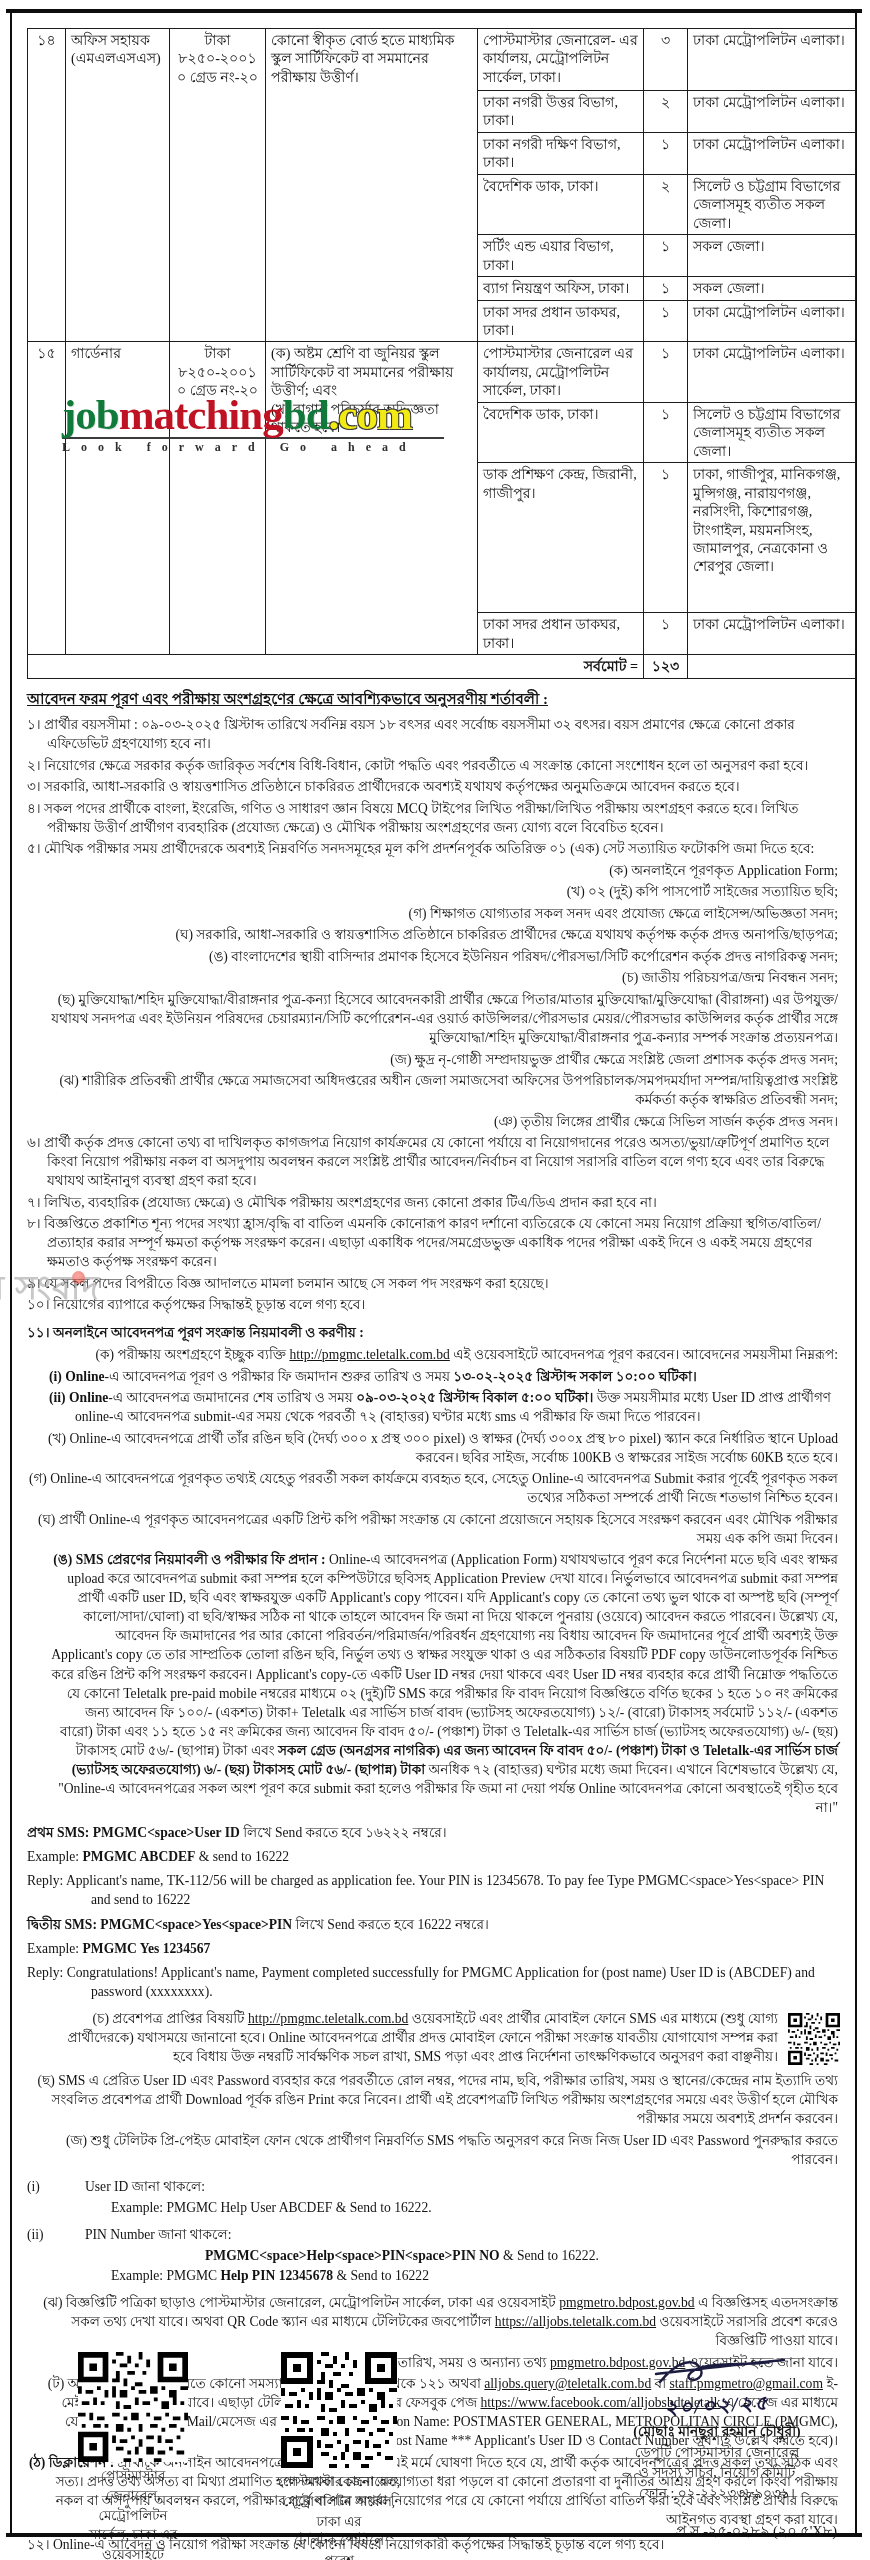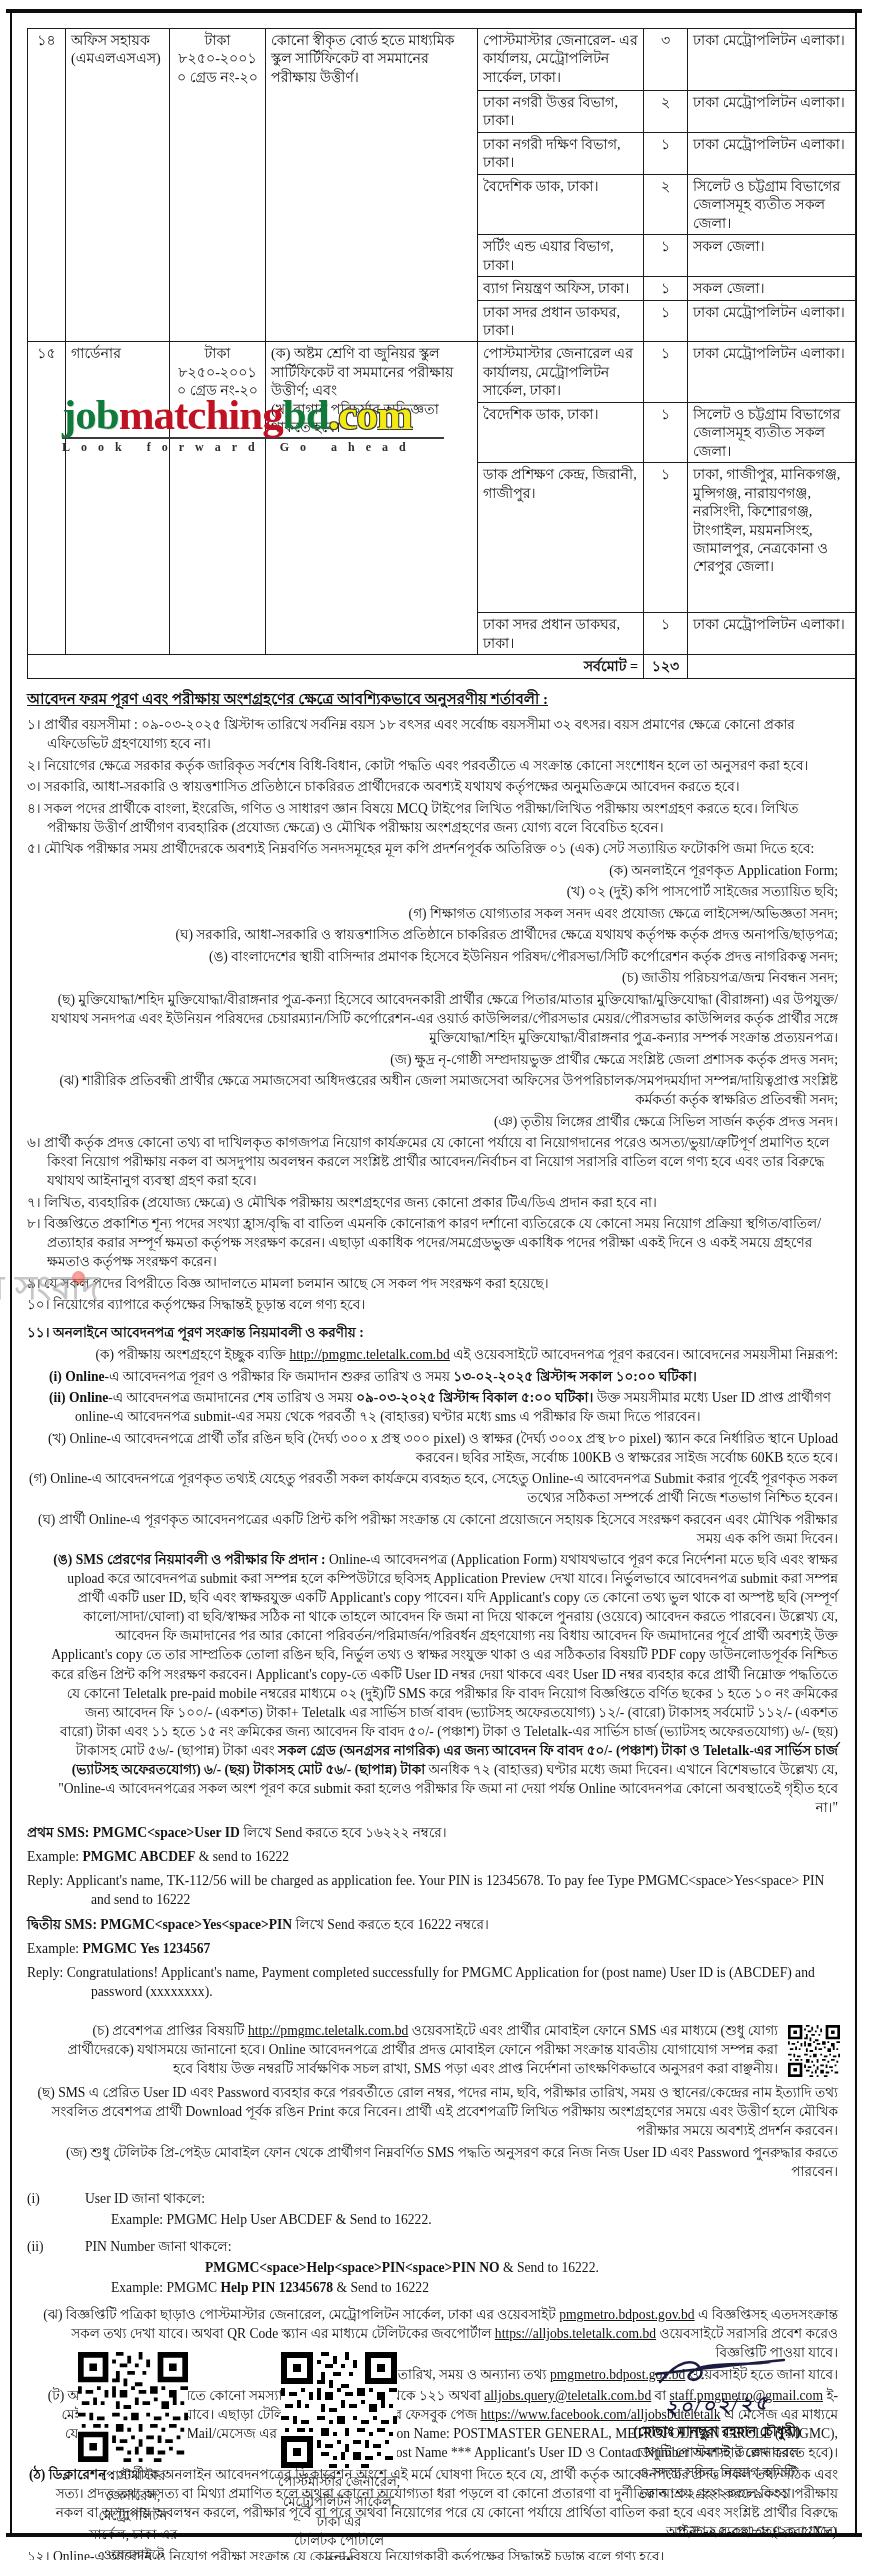--- a/index.html
+++ b/index.html
@@ -217,21 +217,21 @@
     <div class="p2">(ঘ) প্রার্থী Online-এ পূরণকৃত আবেদনপত্রের একটি প্রিন্ট কপি পরীক্ষা সংক্রান্ত যে কোনো প্রয়োজনে সহায়ক হিসেবে সংরক্ষণ করবেন এবং মৌখিক পরীক্ষার সময় এক কপি জমা দিবেন।</div>
     <div class="p2"><span class="b">(ঙ) SMS প্রেরণের নিয়মাবলী ও পরীক্ষার ফি প্রদান :</span><span> Online-এ আবেদনপত্র (Application Form) যথাযথভাবে পূরণ করে নির্দেশনা মতে ছবি এবং স্বাক্ষর upload করে আবেদনপত্র submit করা সম্পন্ন হলে কম্পিউটারে ছবিসহ Application Preview দেখা যাবে। নির্ভুলভাবে আবেদনপত্র submit করা সম্পন্ন প্রার্থী একটি user ID, ছবি এবং স্বাক্ষরযুক্ত একটি Applicant's copy পাবেন। যদি Applicant's copy তে কোনো তথ্য ভুল থাকে বা অস্পষ্ট ছবি (সম্পূর্ণ কালো/সাদা/ঘোলা) বা ছবি/স্বাক্ষর সঠিক না থাকে তাহলে আবেদন ফি জমা না দিয়ে থাকলে পুনরায় (ওয়েবে) আবেদন করতে পারবেন। উল্লেখ্য যে, আবেদন ফি জমাদানের পর আর কোনো পরিবর্তন/পরিমার্জন/পরিবর্ধন গ্রহণযোগ্য নয় বিধায় আবেদন ফি জমাদানের পূর্বে প্রার্থী অবশ্যই উক্ত Applicant's copy তে তার সাম্প্রতিক তোলা রঙিন ছবি, নির্ভুল তথ্য ও স্বাক্ষর সংযুক্ত থাকা ও এর সঠিকতার বিষয়টি PDF copy ডাউনলোডপূর্বক নিশ্চিত করে রঙিন প্রিন্ট কপি সংরক্ষণ করবেন। Applicant's copy-তে একটি User ID নম্বর দেয়া থাকবে এবং User ID নম্বর ব্যবহার করে প্রার্থী নিম্নোক্ত পদ্ধতিতে যে কোনো Teletalk pre-paid mobile নম্বরের মাধ্যমে ০২ (দুই)টি SMS করে পরীক্ষার ফি বাবদ নিয়োগ বিজ্ঞপ্তিতে বর্ণিত ছকের ১ হতে ১০ নং ক্রমিকের জন্য আবেদন ফি ১০০/- (একশত) টাকা+ Teletalk এর সার্ভিস চার্জ বাবদ (ভ্যাটসহ অফেরতযোগ্য) ১২/- (বারো) টাকাসহ সর্বমোট ১১২/- (একশত বারো) টাকা এবং ১১ হতে ১৫ নং ক্রমিকের জন্য আবেদন ফি বাবদ ৫০/- (পঞ্চাশ) টাকা ও Teletalk-এর সার্ভিস চার্জ (ভ্যাটসহ অফেরতযোগ্য) ৬/- (ছয়) টাকাসহ মোট ৫৬/- (ছাপান্ন) টাকা এবং </span><span class="b">সকল গ্রেড (অনগ্রসর নাগরিক) এর জন্য আবেদন ফি বাবদ ৫০/- (পঞ্চাশ) টাকা ও Teletalk-এর সার্ভিস চার্জ (ভ্যাটসহ অফেরতযোগ্য) ৬/- (ছয়) টাকাসহ মোট ৫৬/- (ছাপান্ন) টাকা</span><span> অনধিক ৭২ (বাহাত্তর) ঘণ্টার মধ্যে জমা দিবেন। এখানে বিশেষভাবে উল্লেখ্য যে, "Online-এ আবেদনপত্রের সকল অংশ পূরণ করে submit করা হলেও পরীক্ষার ফি জমা না দেয়া পর্যন্ত Online আবেদনপত্র কোনো অবস্থাতেই গৃহীত হবে না।"</span></div>
 
     <div class="sms-line"><span class="b">প্রথম SMS: PMGMC&lt;space&gt;User ID</span><span> লিখে Send করতে হবে ১৬২২২ নম্বরে।</span></div>
     <div class="sms-ex"><span>Example:</span><span class="b"> PMGMC ABCDEF</span><span> &amp; send to 16222</span></div>
     <div class="sms-reply">Reply: Applicant's name, TK-112/56 will be charged as application fee. Your PIN is 12345678. To pay fee Type PMGMC&lt;space&gt;Yes&lt;space&gt; PIN and send to 16222</div>
     <div class="sms-line"><span class="b">দ্বিতীয় SMS: PMGMC&lt;space&gt;Yes&lt;space&gt;PIN</span><span> লিখে Send করতে হবে 16222 নম্বরে।</span></div>
     <div class="sms-ex"><span>Example:</span><span class="b"> PMGMC Yes 1234567</span></div>
     <div class="sms-reply">Reply: Congratulations! Applicant's name, Payment completed successfully for PMGMC Application for (post name) User ID is (ABCDEF) and password (xxxxxxxx).</div>
 
-    <div class="p2" style="margin-top:20px">
+    <div class="p2" style="margin-top:8px">
       <svg class="qr qr-float">
           <use href="#qrsym" width="52" height="52"></use>
         </svg>
       <span>(চ) প্রবেশপত্র প্রাপ্তির বিষয়টি </span><span class="lk">http://pmgmc.teletalk.com.bd</span><span> ওয়েবসাইটে এবং প্রার্থীর মোবাইল ফোনে SMS এর মাধ্যমে (শুধু যোগ্য প্রার্থীদেরকে) যথাসময়ে জানানো হবে। Online আবেদনপত্রে প্রার্থীর প্রদত্ত মোবাইল ফোনে পরীক্ষা সংক্রান্ত যাবতীয় যোগাযোগ সম্পন্ন করা হবে বিধায় উক্ত নম্বরটি সার্বক্ষণিক সচল রাখা, SMS পড়া এবং প্রাপ্ত নির্দেশনা তাৎক্ষণিকভাবে অনুসরণ করা বাঞ্ছনীয়।</span>
     </div>
     <div style="clear:both"></div>
     <div class="p2">(ছ) SMS এ প্রেরিত User ID এবং Password ব্যবহার করে পরবর্তীতে রোল নম্বর, পদের নাম, ছবি, পরীক্ষার তারিখ, সময় ও স্থানের/কেন্দ্রের নাম ইত্যাদি তথ্য সংবলিত প্রবেশপত্র প্রার্থী Download পূর্বক রঙিন Print করে নিবেন। প্রার্থী এই প্রবেশপত্রটি লিখিত পরীক্ষায় অংশগ্রহণের সময়ে এবং উত্তীর্ণ হলে মৌখিক পরীক্ষার সময়ে অবশ্যই প্রদর্শন করবেন।</div>
     <div class="p2">(জ) শুধু টেলিটক প্রি-পেইড মোবাইল ফোন থেকে প্রার্থীগণ নিম্নবর্ণিত SMS পদ্ধতি অনুসরণ করে নিজ নিজ User ID এবং Password পুনরুদ্ধার করতে পারবেন।</div>
 
     <div class="help-title"><span class="num">(i)</span><span>User ID জানা থাকলে:</span></div>

